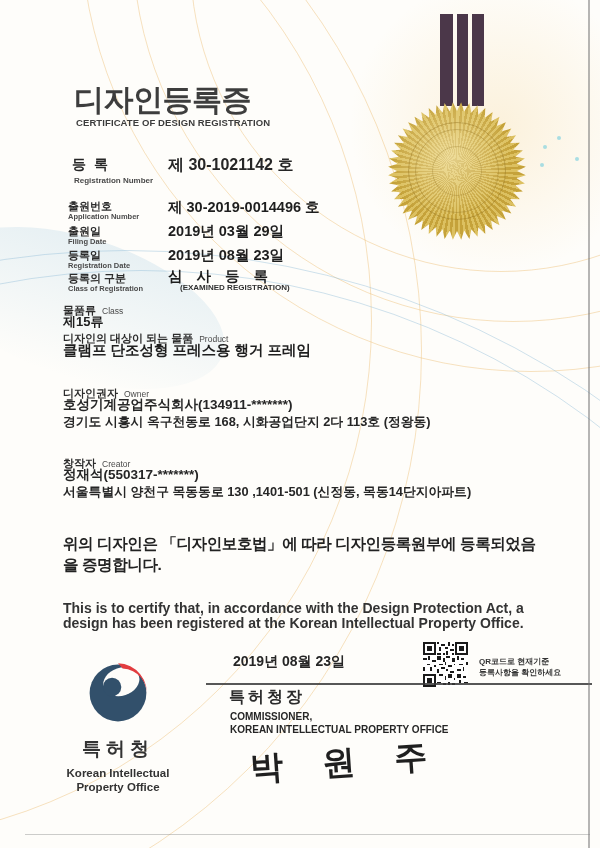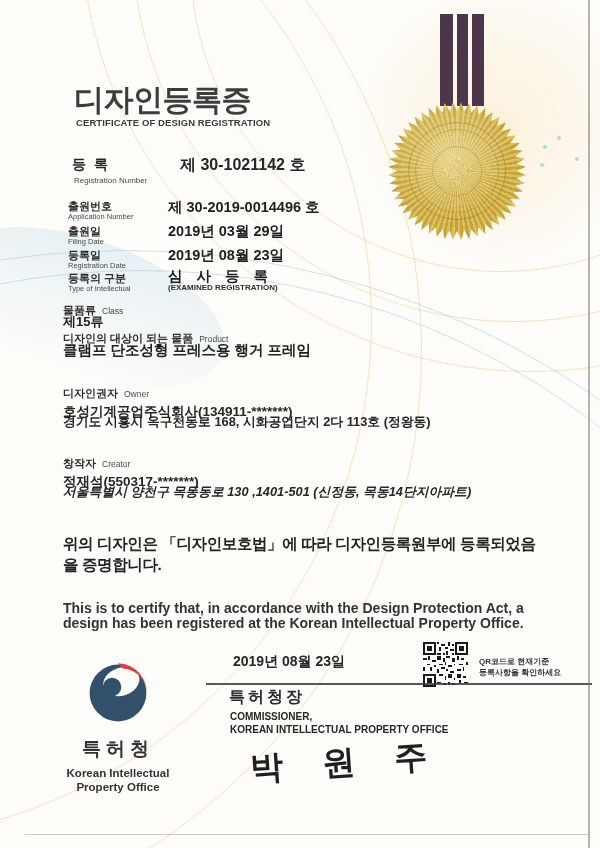--- a/index.html
+++ b/index.html
@@ -25,26 +25,26 @@
   .seal-ring{position:absolute;border-radius:50%;border:1.5px solid rgba(150,115,25,.45);}
   .seal-ring.r1{inset:20px;}
   .seal-ring.r2{inset:27px;border-width:1px;border-color:rgba(150,115,25,.35);}
   .seal-ring.r3{inset:44px;border-width:1px;border-color:rgba(150,115,25,.3);}
 
   
   .abs{position:absolute;white-space:nowrap;}
   .title-ko{font-size:30px;font-weight:800;letter-spacing:-.5px;color:#3d3d3d;}
   .title-en{font-size:9.5px;font-weight:700;color:#3c3c3c;letter-spacing:.1px;}
   .lab{font-size:11px;font-weight:700;color:#2c2c2c;}
-  .sublab{font-size:7.5px;font-weight:400;color:#4a4a4a;}
+  .sublab{font-size:7.5px;font-weight:700;color:#4a4a4a;}
   .val{font-size:14.5px;font-weight:700;color:#1e1e1e;}
   .reg-lab{font-size:14px;font-weight:700;letter-spacing:2px;}
   .reg-val{font-size:16px;font-weight:700;}
   .inline-en{font-size:8.5px;font-weight:400;color:#4a4a4a;margin-left:6px;}
-  .name-line{font-size:13.5px;font-weight:700;margin-top:7px;}
+  .name-line{font-size:13.5px;font-weight:700;}
   .addr-line{font-size:12.8px;font-weight:700;}
   .stmt-ko{font-size:15.5px;font-weight:700;line-height:20.5px;letter-spacing:-.4px;white-space:normal;color:#222;}
   .stmt-en{font-size:14px;font-weight:700;line-height:14.5px;white-space:normal;color:#333;margin-top:23px;}
   .divider{position:absolute;left:206px;top:683px;width:386px;height:1.5px;background:#3a3a3a;opacity:.85;}
   .edge-r{position:absolute;left:588px;top:0;width:1.5px;height:848px;background:rgba(110,110,110,.5);}
   .edge-b{position:absolute;left:25px;top:834px;width:565px;height:1px;background:rgba(130,130,130,.4);}
   .sig{font-size:33px;font-weight:700;letter-spacing:15px;transform:rotate(-4deg);color:#1f1f1f;}
   .logo-wrap{position:absolute;left:50px;top:660px;width:136px;text-align:center;}
   .logo-ko{font-size:19px;font-weight:700;letter-spacing:5px;color:#333;margin-top:6px;}
   .logo-en{font-size:11.5px;font-weight:700;line-height:14px;color:#333;margin-top:4px;}
@@ -80,42 +80,42 @@
     <div class="seal-ring r1"></div>
     <div class="seal-ring r2"></div>
     <div class="seal-ring r3"></div>
   </div>
 
   <div class="abs title-ko" style="left:74px;top:80px;">디자인등록증</div>
   <div class="abs title-en" style="left:76px;top:117px;">CERTIFICATE OF DESIGN REGISTRATION</div>
 
   <div class="abs reg-lab" style="left:72px;top:156px;">등 록</div>
   <div class="abs sublab" style="left:74px;top:176px;font-size:8px;">Registration Number</div>
-  <div class="abs reg-val" style="left:180px;top:155px;">제 30-1021142 호</div>
+  <div class="abs reg-val" style="left:168px;top:155px;">제 30-1021142 호</div>
 
   <div>
     <div class="abs lab" style="left:68px;top:199px;">출원번호</div>
     <div class="abs sublab" style="left:68px;top:212px;">Application Number</div>
     <div class="abs val" style="left:168px;top:198px;text-align:right;">제 30-2019-0014496 호</div>
   </div>
   <div>
     <div class="abs lab" style="left:68px;top:224px;">출원일</div>
     <div class="abs sublab" style="left:68px;top:237px;">Filing Date</div>
     <div class="abs val" style="left:168px;top:222px;">2019년 03월 29일</div>
   </div>
   <div>
     <div class="abs lab" style="left:68px;top:248px;">등록일</div>
     <div class="abs sublab" style="left:68px;top:261px;">Registration Date</div>
     <div class="abs val" style="left:168px;top:246px;">2019년 08월 23일</div>
   </div>
   <div>
     <div class="abs lab" style="left:68px;top:271px;text-align:right;">등록의 구분</div>
-    <div class="abs sublab" style="left:68px;top:284px;">Type of Intellectual</div>
+    <div class="abs sublab" style="left:68px;top:284px;">Class of Registration</div>
     <div class="abs val" style="left:168px;top:267px;letter-spacing:5px;">심 사 등 록</div>
-    <div class="abs sublab" style="left:168px;top:283px;font-size:8px;font-weight:700;color:#2f2f2f;">(EXAMINED REGISTRATION)</div>
+    <div class="abs sublab" style="left:180px;top:283px;font-size:8px;font-weight:700;color:#2f2f2f;">(EXAMINED REGISTRATION)</div>
   </div>
 
   <div>
     <div class="abs" style="left:63px;top:300px;">
       <span class="lab">물품류</span><span class="inline-en">Class</span>
     </div>
     <div class="abs val" style="left:63px;top:313px;font-size:13px;">제15류</div>
     <div class="abs" style="left:63px;top:328px;">
       <span class="lab" style="font-weight:600;">디자인의 대상이 되는 물품</span><span class="inline-en">Product</span>
     </div>
@@ -128,21 +128,21 @@
     </div>
     <div class="abs name-line" style="left:63px;top:396px;">호성기계공업주식회사(134911-*******)</div>
     <div class="abs addr-line" style="left:63px;top:414px;">경기도 시흥시 옥구천동로 168, 시화공업단지 2다 113호 (정왕동)</div>
   </div>
 
   <div>
     <div class="abs" style="left:63px;top:453px;">
       <span class="lab" style="font-weight:600;">창작자</span><span class="inline-en">Creator</span>
     </div>
     <div class="abs name-line" style="left:63px;top:466px;">정재석(550317-*******)</div>
-    <div class="abs addr-line" style="left:63px;top:484px;font-style:italic;">서울특별시 양천구 목동동로 130 ,1401-501 (신정동, 목동14단지아파트)</div>
+    <div class="abs addr-line" style="left:63px;top:484px;">서울특별시 양천구 목동동로 130 ,1401-501 (신정동, 목동14단지아파트)</div>
   </div>
 
   <div class="abs stmt-ko" style="left:63px;top:534px;width:484px;">위의 디자인은 「디자인보호법」에 따라 디자인등록원부에 등록되었음을 증명합니다.</div>
   <div class="abs stmt-en" style="left:63px;top:578px;width:478px;">This is to certify that, in accordance with the Design Protection Act, a design has been registered at the Korean Intellectual Property Office.</div>
 
   <div class="abs" style="left:233px;top:653px;font-size:14px;font-weight:600;">2019년 08월 23일</div>
 
   <svg class="abs" style="left:423px;top:642px;" width="45" height="45" viewBox="0 0 25 25" shape-rendering="crispEdges">
     <rect width="25" height="25" fill="#fff"></rect>
     <g fill="#1a1a1a">

